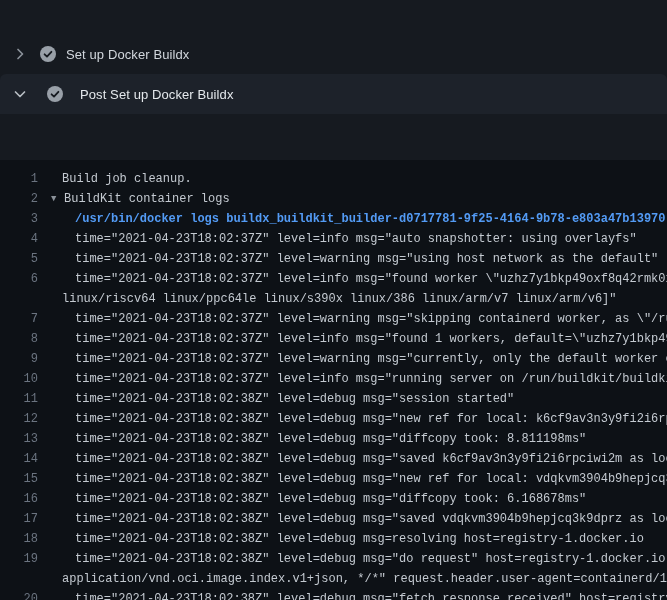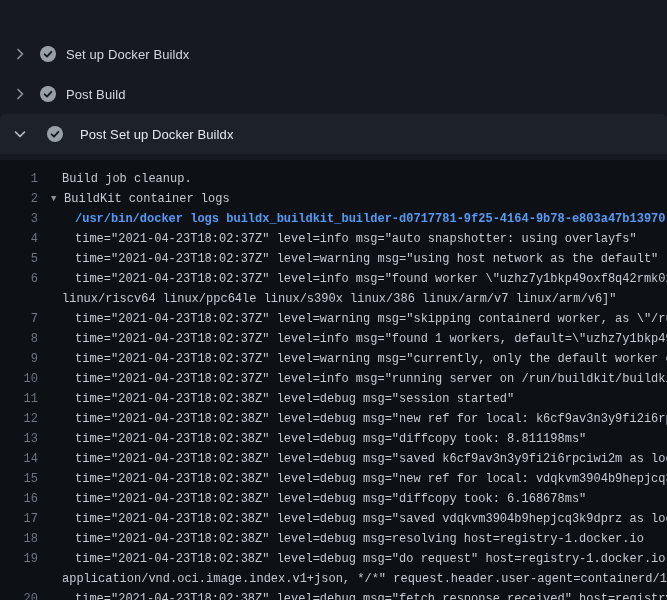--- a/index.html
+++ b/index.html
@@ -56,34 +56,20 @@
         </svg>
       </span>
       <span class="step-check">
         <svg width="16" height="16" viewBox="0 0 16 16">
           <circle cx="8" cy="8" r="8" fill="#99a0a8"></circle>
           <path fill="none" stroke="#161a20" stroke-width="1.8" stroke-linecap="round" stroke-linejoin="round" d="M4.6 8.3 7 10.6 11.4 5.8"></path>
         </svg>
       </span>
       <span class="step-label">Set up Docker Buildx</span>
     </div>
-    <div class="step-row">
-      <span class="step-chevron">
-        <svg width="16" height="16" viewBox="0 0 16 16">
-          <path fill="none" stroke="#8a9199" stroke-width="1.7" stroke-linecap="round" stroke-linejoin="round" d="M6 3.5 10.5 8 6 12.5"></path>
-        </svg>
-      </span>
-      <span class="step-check">
-        <svg width="16" height="16" viewBox="0 0 16 16">
-          <circle cx="8" cy="8" r="8" fill="#99a0a8"></circle>
-          <path fill="none" stroke="#161a20" stroke-width="1.8" stroke-linecap="round" stroke-linejoin="round" d="M4.6 8.3 7 10.6 11.4 5.8"></path>
-        </svg>
-      </span>
-      <span class="step-label">Post Build</span>
-    </div>
     <div class="step-row expanded">
       <span class="step-chevron">
         <svg width="16" height="16" viewBox="0 0 16 16">
           <path fill="none" stroke="#b6bcc2" stroke-width="1.7" stroke-linecap="round" stroke-linejoin="round" d="M3.5 6 8 10.5 12.5 6"></path>
         </svg>
       </span>
       <span class="step-check">
         <svg width="16" height="16" viewBox="0 0 16 16">
           <circle cx="8" cy="8" r="8" fill="#99a0a8"></circle>
           <path fill="none" stroke="#161a20" stroke-width="1.8" stroke-linecap="round" stroke-linejoin="round" d="M4.6 8.3 7 10.6 11.4 5.8"></path>

